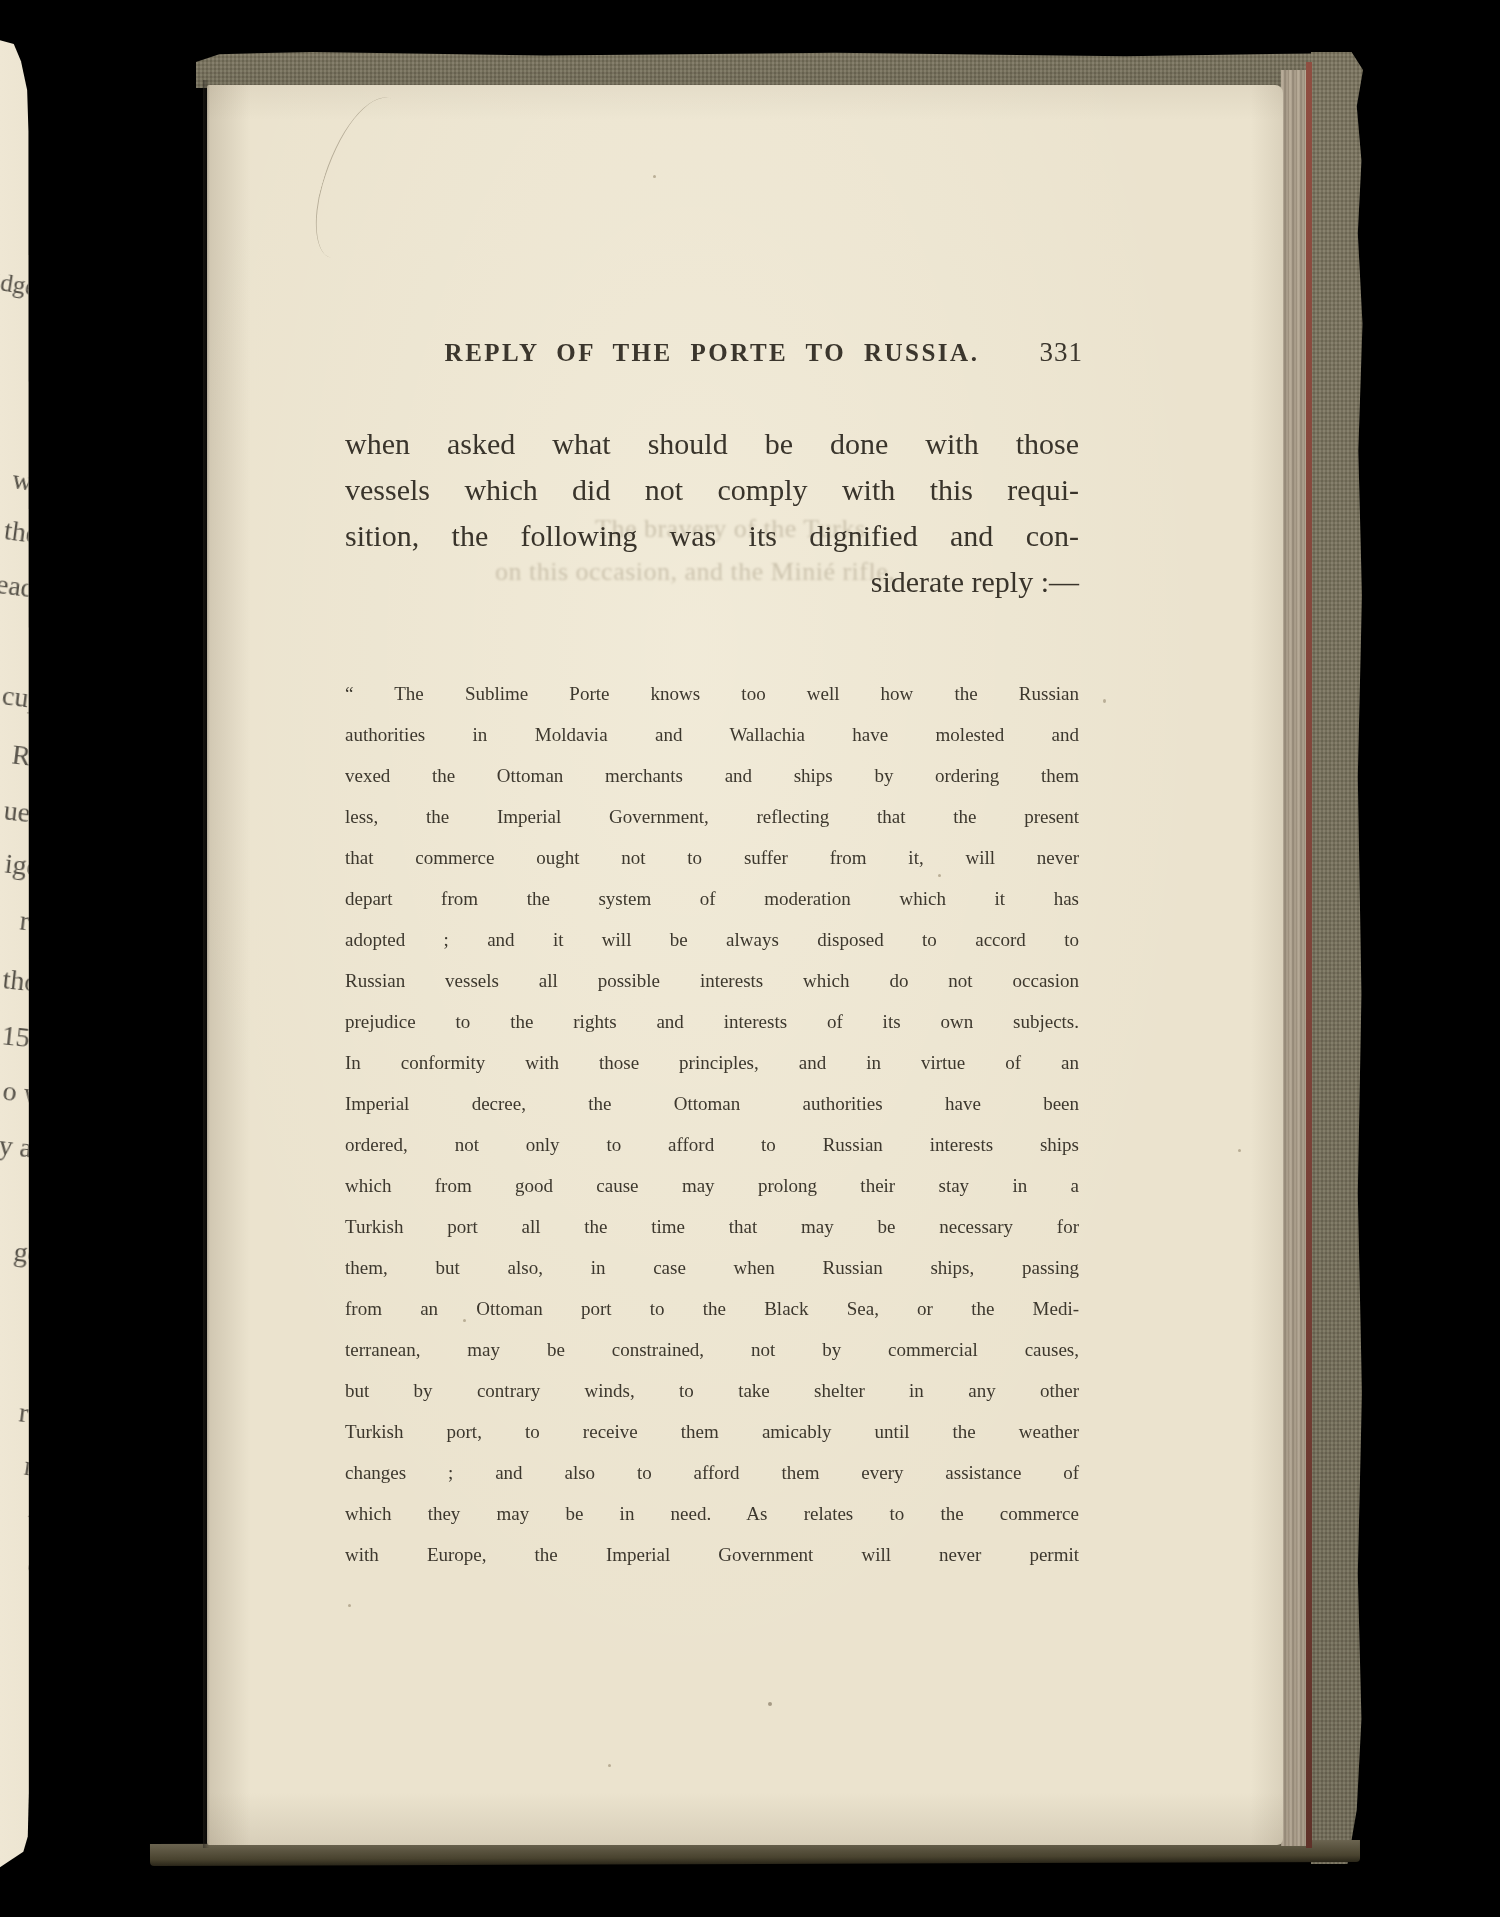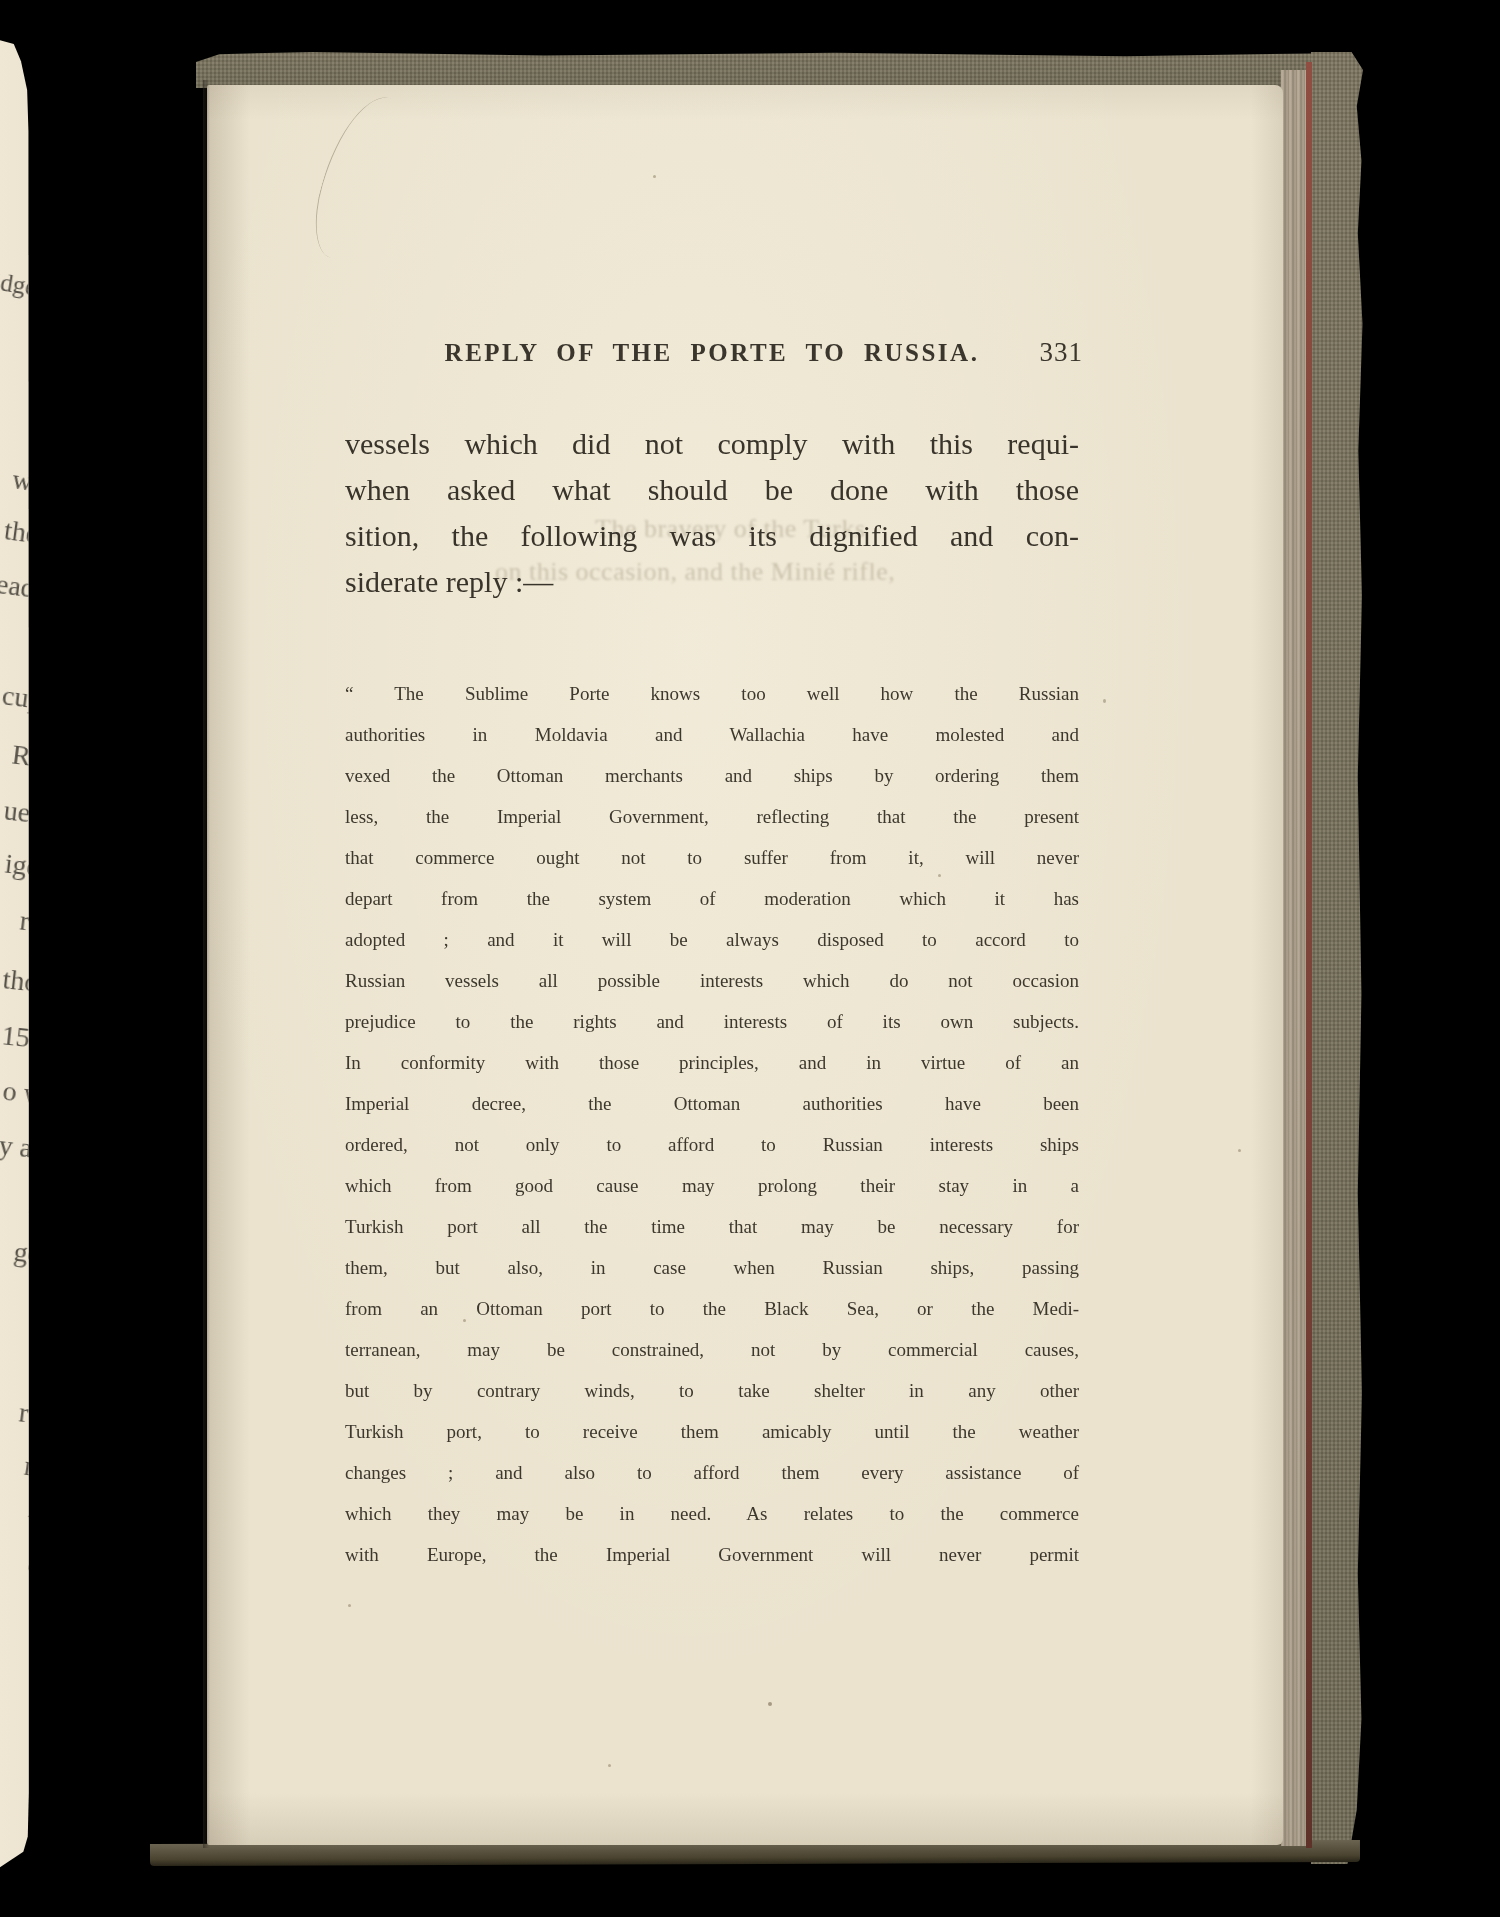--- a/index.html
+++ b/index.html
@@ -38,21 +38,21 @@
         linear-gradient(180deg, rgba(96,80,56,.08) 0, transparent 2%),
         #ebe3ce;
       border-radius:2px 8px 6px 2px;color:#39342b;}
   .text-col{position:absolute;left:138px;top:0;width:734px;height:100%;margin-top:38px;}
   .running-head{position:absolute;top:216px;left:0;width:100%;text-align:center;
       font-size:25px;font-weight:bold;letter-spacing:2.5px;word-spacing:9px;color:#3b362d;}
   .folio{position:absolute;top:214px;right:-4px;font-size:27px;color:#3b362d;letter-spacing:1px;}
   .intro{position:absolute;top:298px;left:0;width:100%;font-size:30px;line-height:46px;}
   .quote{position:absolute;top:550px;left:0;width:100%;font-size:19px;line-height:41px;color:#3d382e;}
   .jline{text-align:justify;text-align-last:justify;}
-  .lline{text-align:left;}
+  .lline{text-align:right;}
 
   
   .ghost{position:absolute;font-size:26px;color:#a89d85;opacity:.5;filter:blur(1.1px);
       letter-spacing:.5px;z-index:0;}
   .g1{top:429px;left:388px;}
   .g2{top:472px;left:288px;}
 
   .speck{position:absolute;border-radius:50%;background:#8f8166;opacity:.55;}
   .hair{position:absolute;left:118px;top:8px;width:70px;height:170px;border:none;
       border-left:1.5px solid rgba(118,106,84,.45);border-radius:60% 0 0 40%;
@@ -86,22 +86,22 @@
     <div class="hair"></div>
 
     <div class="ghost g1">The bravery of the Turks</div>
     <div class="ghost g2">on this occasion, and the Minié rifle,</div>
 
     <div class="text-col">
       <div class="running-head">REPLY OF THE PORTE TO RUSSIA.</div>
       <div class="folio">331</div>
 
       <div class="intro">
+        <div class="jline">when asked what should be done with those</div>
         <div class="jline">vessels which did not comply with this requi-</div>
-        <div class="jline">when asked what should be done with those</div>
         <div class="jline">sition, the following was its dignified and con-</div>
         <div class="lline">siderate reply :—</div>
       </div>
 
       <div class="quote">
         <div class="jline">“ The Sublime Porte knows too well how the Russian</div>
         <div class="jline">authorities in Moldavia and Wallachia have molested and</div>
         <div class="jline">vexed the Ottoman merchants and ships by ordering them</div>
         <div class="jline">less, the Imperial Government, reflecting that the present</div>
         <div class="jline">that commerce ought not to suffer from it, will never</div>

